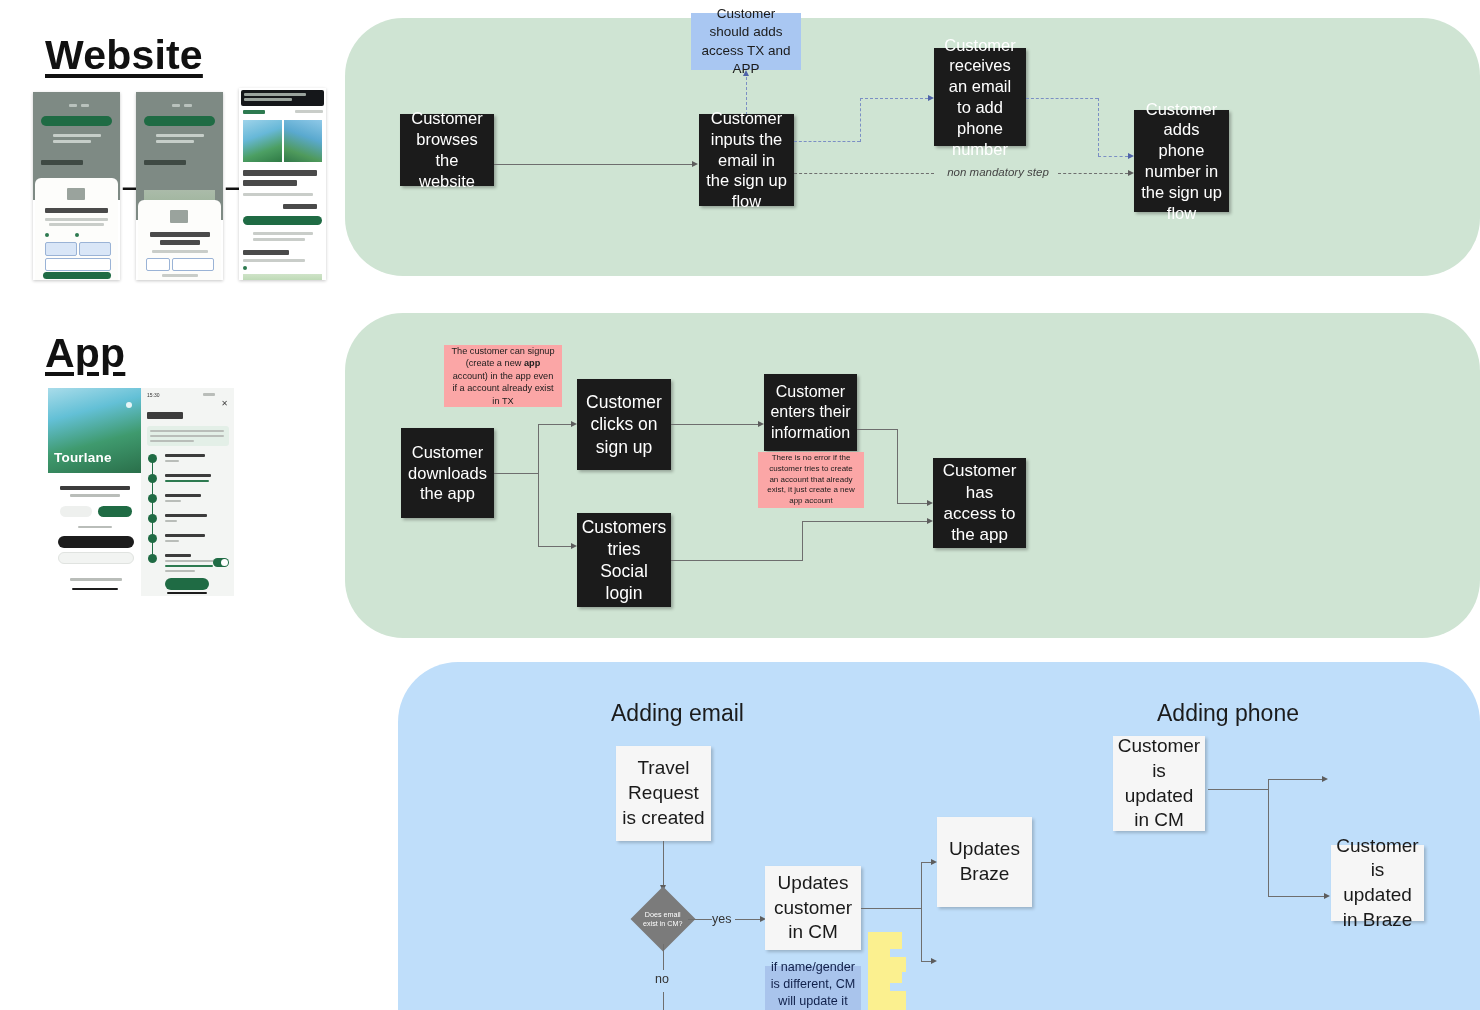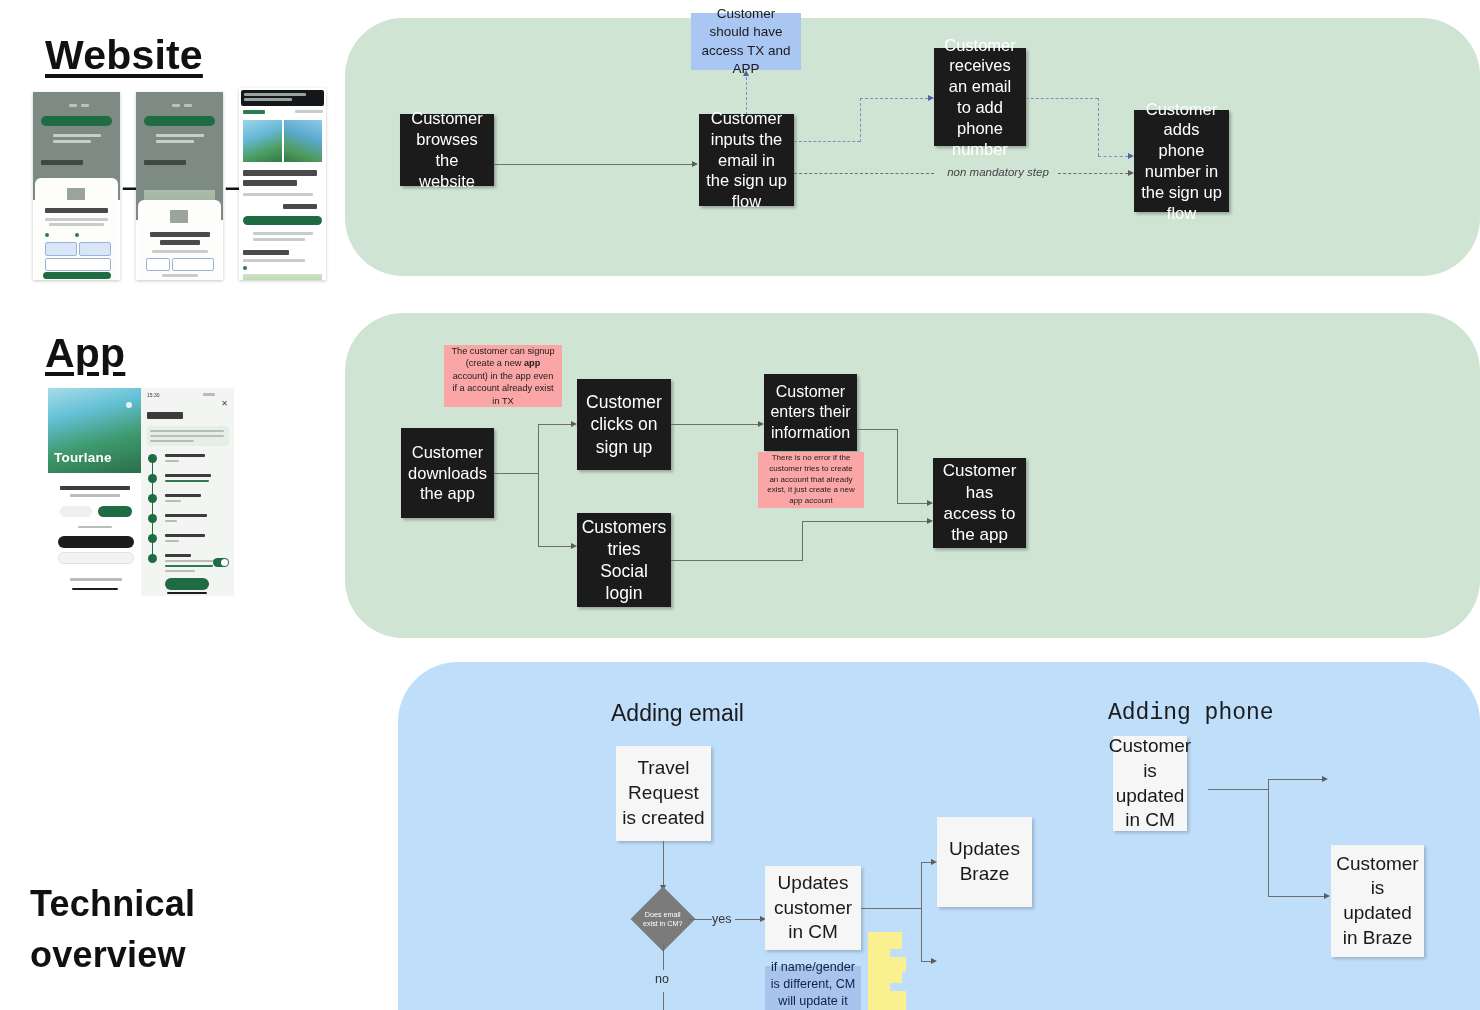--- a/index.html
+++ b/index.html
@@ -99,21 +99,20 @@
 <body>
 
 <div class="canvas">
 
   <div class="panel panel-website"></div>
   <div class="panel panel-app"></div>
   <div class="panel panel-tech"></div>
 
   <div class="rail-label underline" id="label-website">Website</div>
   <div class="rail-label underline" id="label-app">App</div>
-  <div class="rail-label" id="label-tech">Technical overview</div>
 
   <div class="shot" style="left:33px;top:92px;width:87px;height:188px;">
     <div class="dim" style="height:108px;"></div>
     <div class="line" style="left:36px;top:12px;width:8px;height:3px;background:#b9c2bd;"></div>
     <div class="line" style="left:48px;top:12px;width:8px;height:3px;background:#b9c2bd;"></div>
     <div class="bar" style="left:8px;top:24px;width:71px;height:10px;"></div>
     <div class="line" style="left:20px;top:42px;width:48px;height:3px;background:#c6cec9;"></div>
     <div class="line" style="left:20px;top:48px;width:38px;height:3px;background:#c6cec9;"></div>
     <div class="line dk" style="left:8px;top:68px;width:42px;height:5px;background:#3f4a44;"></div>
     <div class="sheet" style="top:86px;bottom:0;"></div>
@@ -216,21 +215,21 @@
       <div class="txt dk" style="left:24px;top:166px;width:26px;height:3px;"></div>
       <div class="txt" style="left:24px;top:172px;width:52px;height:2px;"></div>
       <div class="txt gr" style="left:24px;top:177px;width:48px;height:2px;"></div>
       <div class="txt" style="left:24px;top:182px;width:30px;height:2px;"></div>
       <div class="toggle" style="right:5px;top:170px;"></div>
       <div class="gl" style="left:24px;top:190px;width:44px;height:12px;"></div>
       <div class="home" style="left:26px;top:204px;width:40px;"></div>
     </div>
   </div>
 
-  <div class="note blue" style="left:691px;top:13px;width:110px;height:57px;">Customer should have access TX and APP</div>
+  <div class="note blue" style="left:691px;top:13px;width:110px;height:57px;">Customer should adds access TX and APP</div>
 
   <div class="ln dash-v" style="left:746px;top:72px;height:43px;"></div>
   <div class="arrow up" style="left:742.5px;top:70px;"></div>
 
   <div class="node dark" style="left:400px;top:114px;width:94px;height:72px;">Customer browses the website</div>
 
   <div class="node dark" style="left:699px;top:114px;width:95px;height:92px;">Customer inputs the email in the sign up flow</div>
 
   <div class="node dark" style="left:934px;top:48px;width:92px;height:98px;">Customer receives an email to add phone number</div>
 
@@ -286,21 +285,21 @@
   <div class="ln v" style="left:897px;top:429px;height:74px;"></div>
   <div class="ln h" style="left:897px;top:503px;width:30px;"></div>
   <div class="arrow right" style="left:927px;top:499.6px;"></div>
 
   <div class="ln h" style="left:671px;top:560px;width:131px;"></div>
   <div class="ln v" style="left:802px;top:521px;height:40px;"></div>
   <div class="ln h" style="left:802px;top:521px;width:125px;"></div>
   <div class="arrow right" style="left:927px;top:517.6px;"></div>
 
   <div class="sub-title" style="left:611px;top:700px;">Adding email</div>
-  <div class="sub-title" style="left:1108px;top:700px;font-family:Liberation Mono, monospace;">Adding phone</div>
+  <div class="sub-title" style="left:1157px;top:700px;">Adding phone</div>
 
   <div class="node light" style="left:616px;top:746px;width:95px;height:95px;">Travel Request is created</div>
 
   <div class="ln v" style="left:663px;top:841px;height:46px;"></div>
   <div class="arrow down" style="left:659.6px;top:885px;"></div>
 
   <div class="diamond" style="left:640px;top:896px;width:46px;height:46px;">
     <span>Does email exist in CM?</span>
   </div>
 
@@ -325,22 +324,22 @@
   <div class="ln h" style="left:921px;top:961px;width:10px;"></div>
   <div class="arrow right" style="left:931px;top:957.6px;"></div>
 
   <div class="hl" style="left:868px;top:932px;width:22px;height:40px;"></div>
   <div class="hl" style="left:890px;top:932px;width:12px;height:17px;"></div>
   <div class="hl" style="left:890px;top:957px;width:16px;height:15px;"></div>
   <div class="hl" style="left:868px;top:966px;width:22px;height:44px;"></div>
   <div class="hl" style="left:890px;top:966px;width:12px;height:17px;"></div>
   <div class="hl" style="left:890px;top:991px;width:16px;height:19px;"></div>
 
-  <div class="node light" style="left:1113px;top:736px;width:74px;height:95px;">Customer is updated in CM</div>
-  <div class="node light" style="left:1331px;top:845px;width:93px;height:112px;">Customer is updated in Braze</div>
+  <div class="node light" style="left:1113px;top:736px;width:92px;height:95px;">Customer is updated in CM</div>
+  <div class="node light" style="left:1331px;top:845px;width:93px;height:76px;">Customer is updated in Braze</div>
 
   <div class="ln h" style="left:1208px;top:789px;width:60px;"></div>
   <div class="ln v" style="left:1268px;top:779px;height:117px;"></div>
   <div class="ln h" style="left:1268px;top:779px;width:54px;"></div>
   <div class="arrow right" style="left:1322px;top:775.6px;"></div>
   <div class="ln h" style="left:1268px;top:896px;width:56px;"></div>
   <div class="arrow right" style="left:1324px;top:892.6px;"></div>
 
 </div>
 

